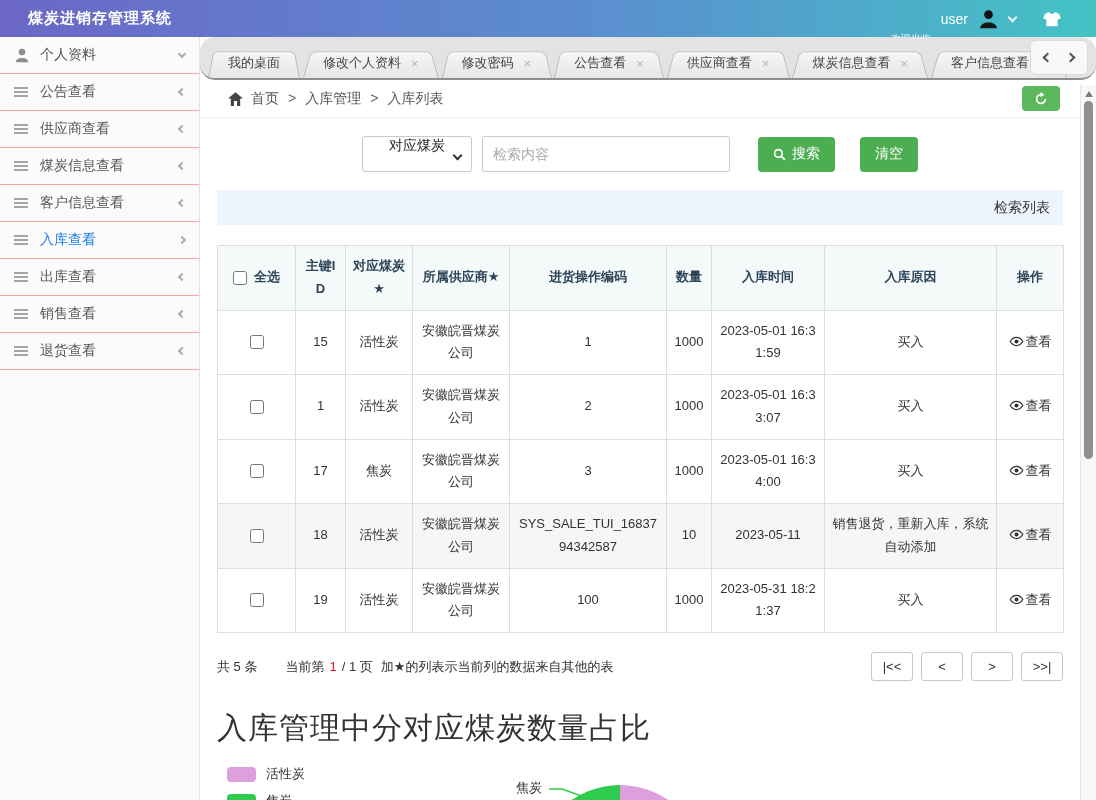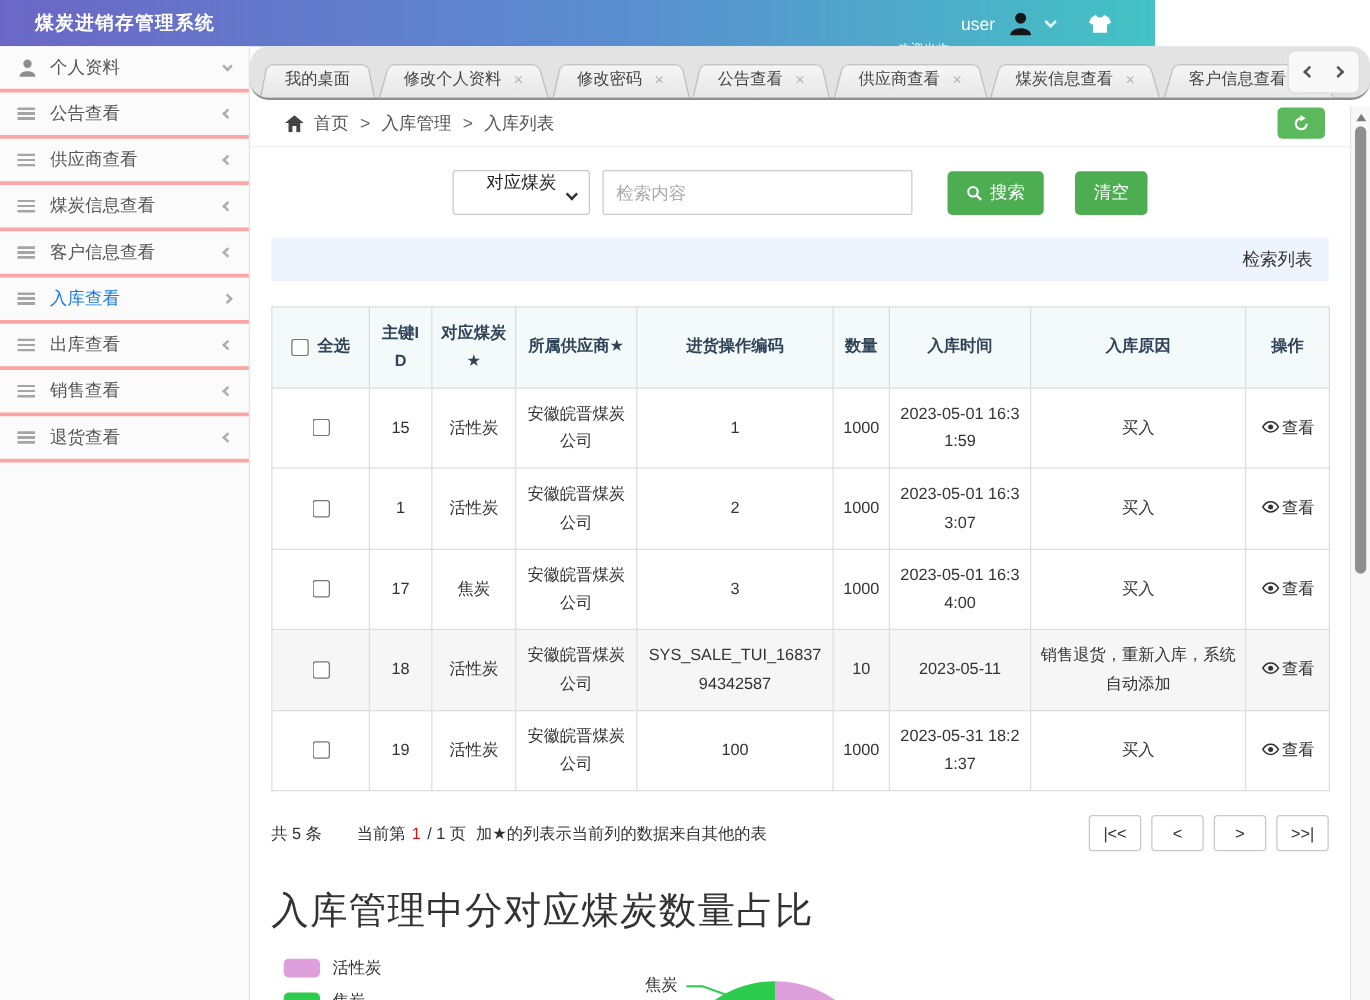--- a/index.html
+++ b/index.html
@@ -1,38 +1,38 @@
 <!DOCTYPE html>
 <html><head>
 <meta charset="utf-8">
 <style>
   * { margin:0; padding:0; box-sizing:border-box; }
   html,body { width:1096px; height:800px; }
   body { font-family:"Liberation Sans","DejaVu Sans",sans-serif; background:#fff; }
   .page { position:relative; width:1096px; height:800px; overflow:hidden; background:#fff; }
 
   
-  .topbar { position:absolute; left:0; top:0; width:924px; height:37px;
+  .topbar { position:absolute; left:0; top:0; width:1096px; height:37px;
     background:linear-gradient(90deg,#6b67c6 0%,#5a8fd0 55%,#43c3c4 100%);
     display:flex; align-items:center; padding:0 34px 0 28px; color:#fff; }
   .topbar-title { font-size:15px; font-weight:bold; letter-spacing:1px; }
   .topbar-right { margin-left:auto; display:flex; align-items:center; gap:10px; }
   .welcome { font-size:10px;margin-top:40px; } .username { font-size:14px; }
   .chev { display:inline-block; width:7px; height:7px; border-style:solid; border-color:currentColor; border-width:0 2px 2px 0; }
   .chev-down { transform:rotate(45deg); margin-top:-3px; }
   .chev-left { transform:rotate(135deg); }
   .chev-right { transform:rotate(-45deg); }
   .topbar .chev { color:#eaf6ff; }
   .shirt-icon { margin-left:16px; display:flex; }
 
   
   .sidebar { position:absolute; left:0; top:37px; width:200px; height:763px;
     background:#fbfbfb; border-right:1px solid #e3e3e3; }
   .side-item { height:37px; display:flex; align-items:center; padding:0 14px 0 14px;
-    border-bottom:3px solid #fca5a5; font-size:14px; color:#555; cursor:pointer; }
+    border-bottom:1px solid #fca5a5; font-size:14px; color:#555; cursor:pointer; }
   .side-item .s-icon { width:22px; display:flex; align-items:center; }
   .i-menu { width:14px; height:10px;
     background:linear-gradient(#a5a5a5 0 2px,transparent 2px 4px,#a5a5a5 4px 6px,transparent 6px 8px,#a5a5a5 8px 10px); }
   .side-item .chev { color:#adadad; margin-left:auto; width:6px; height:6px; }
   .side-item.active { color:#1a7ce8; }
   .side-label { margin-left:4px; }
   .collapse-handle { position:absolute; left:200px; top:380px; width:13px; height:44px;
     background:#e2e2e2; border-radius:0 9px 9px 0; display:flex; align-items:center; justify-content:center; cursor:pointer; }
   .collapse-handle .tri { width:0; height:0; border-top:5px solid transparent; border-bottom:5px solid transparent; border-right:6px solid #9a9a9a; }
 

